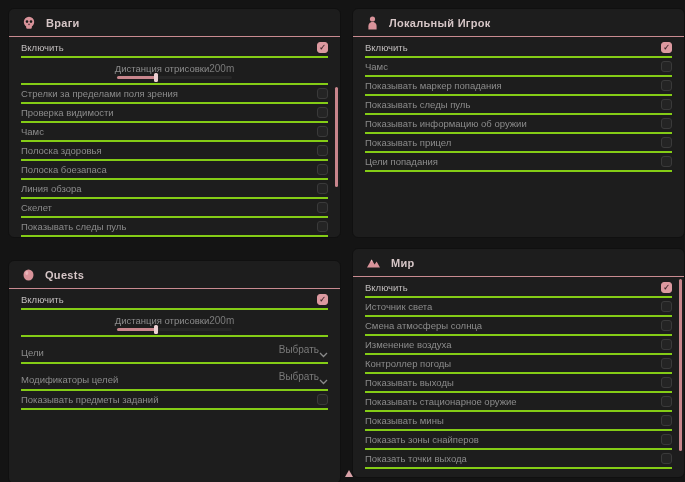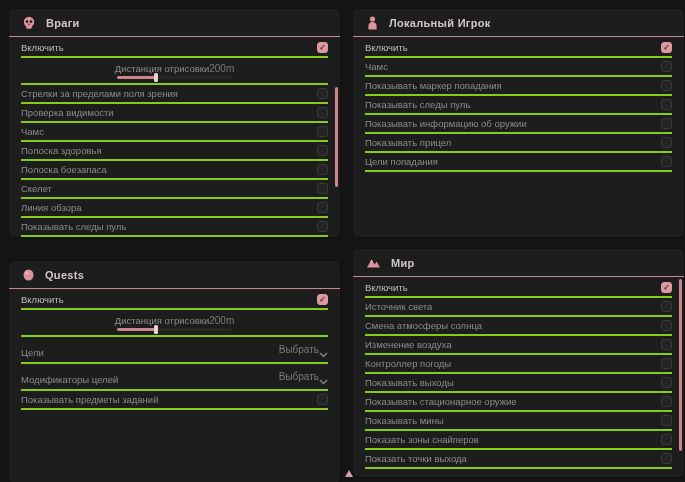--- a/index.html
+++ b/index.html
@@ -127,25 +127,25 @@
     </div>
     <div class="row">
       <span class="lbl">Полоска здоровья</span>
       <span class="checkbox"></span>
     </div>
     <div class="row">
       <span class="lbl">Полоска боезапаса</span>
       <span class="checkbox"></span>
     </div>
     <div class="row">
+      <span class="lbl">Линия обзора</span>
+      <span class="checkbox"></span>
+    </div>
+    <div class="row">
       <span class="lbl">Скелет</span>
-      <span class="checkbox"></span>
-    </div>
-    <div class="row">
-      <span class="lbl">Линия обзора</span>
       <span class="checkbox"></span>
     </div>
     <div class="row">
       <span class="lbl">Показывать следы пуль</span>
       <span class="checkbox"></span>
     </div>
   </div>
   <div class="vscroll" id="scroll-enemies"></div>
 </div>
 

